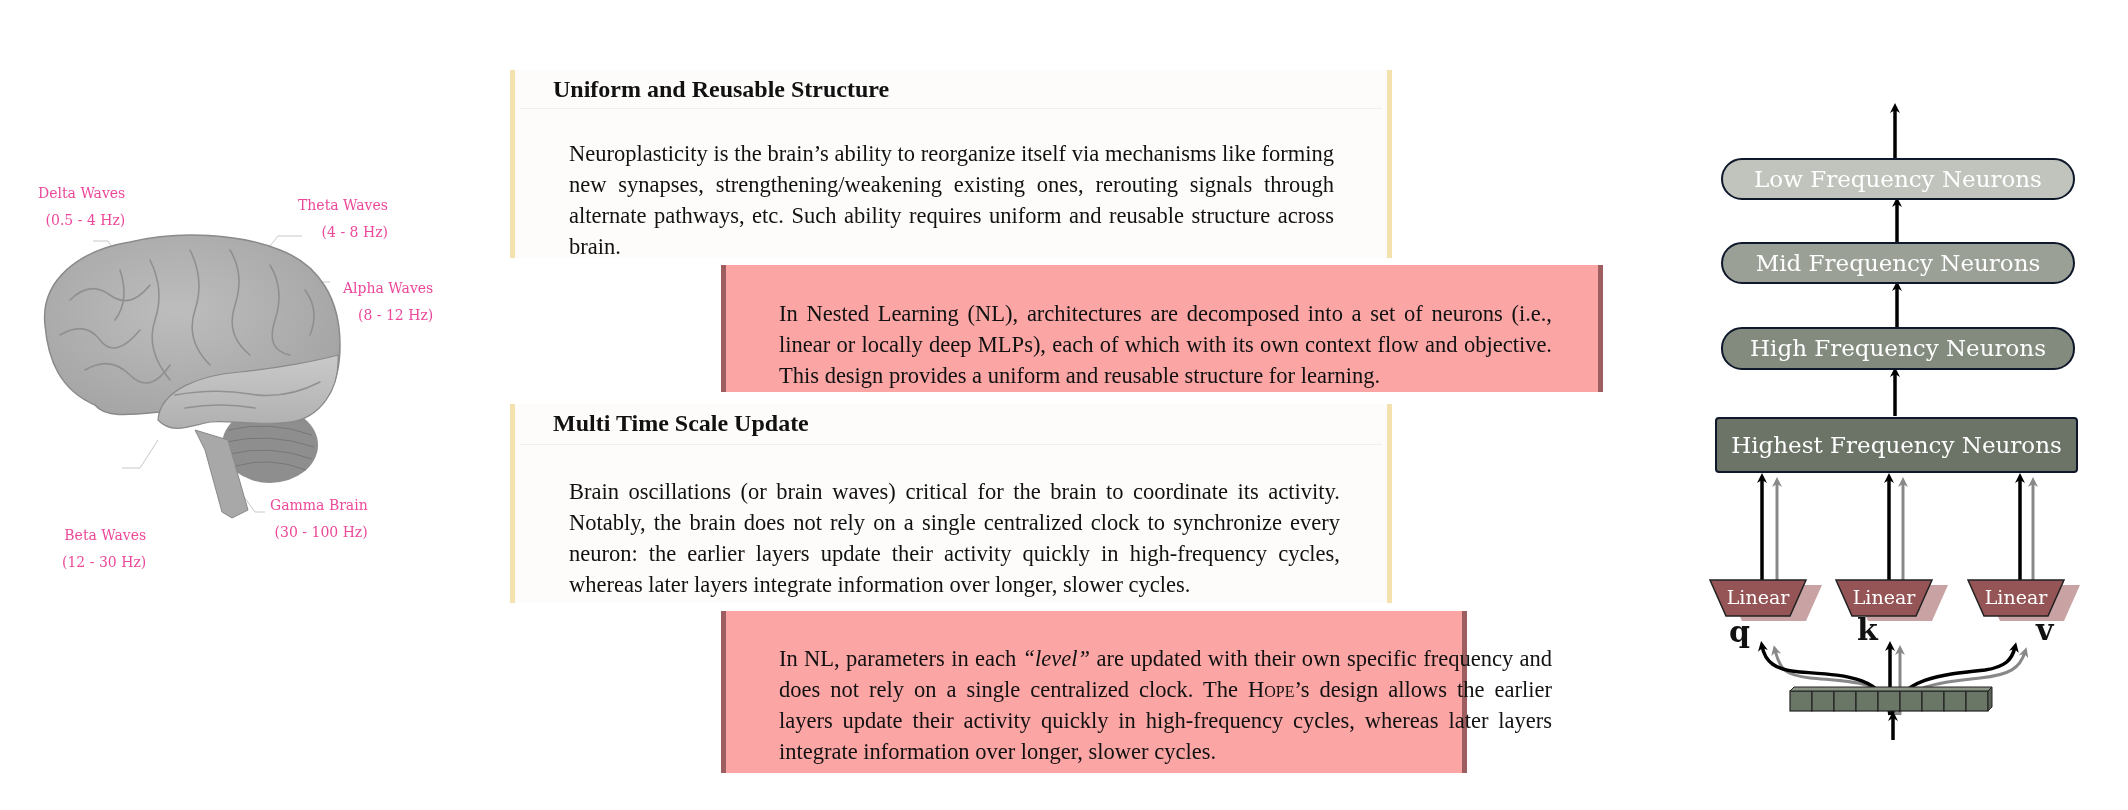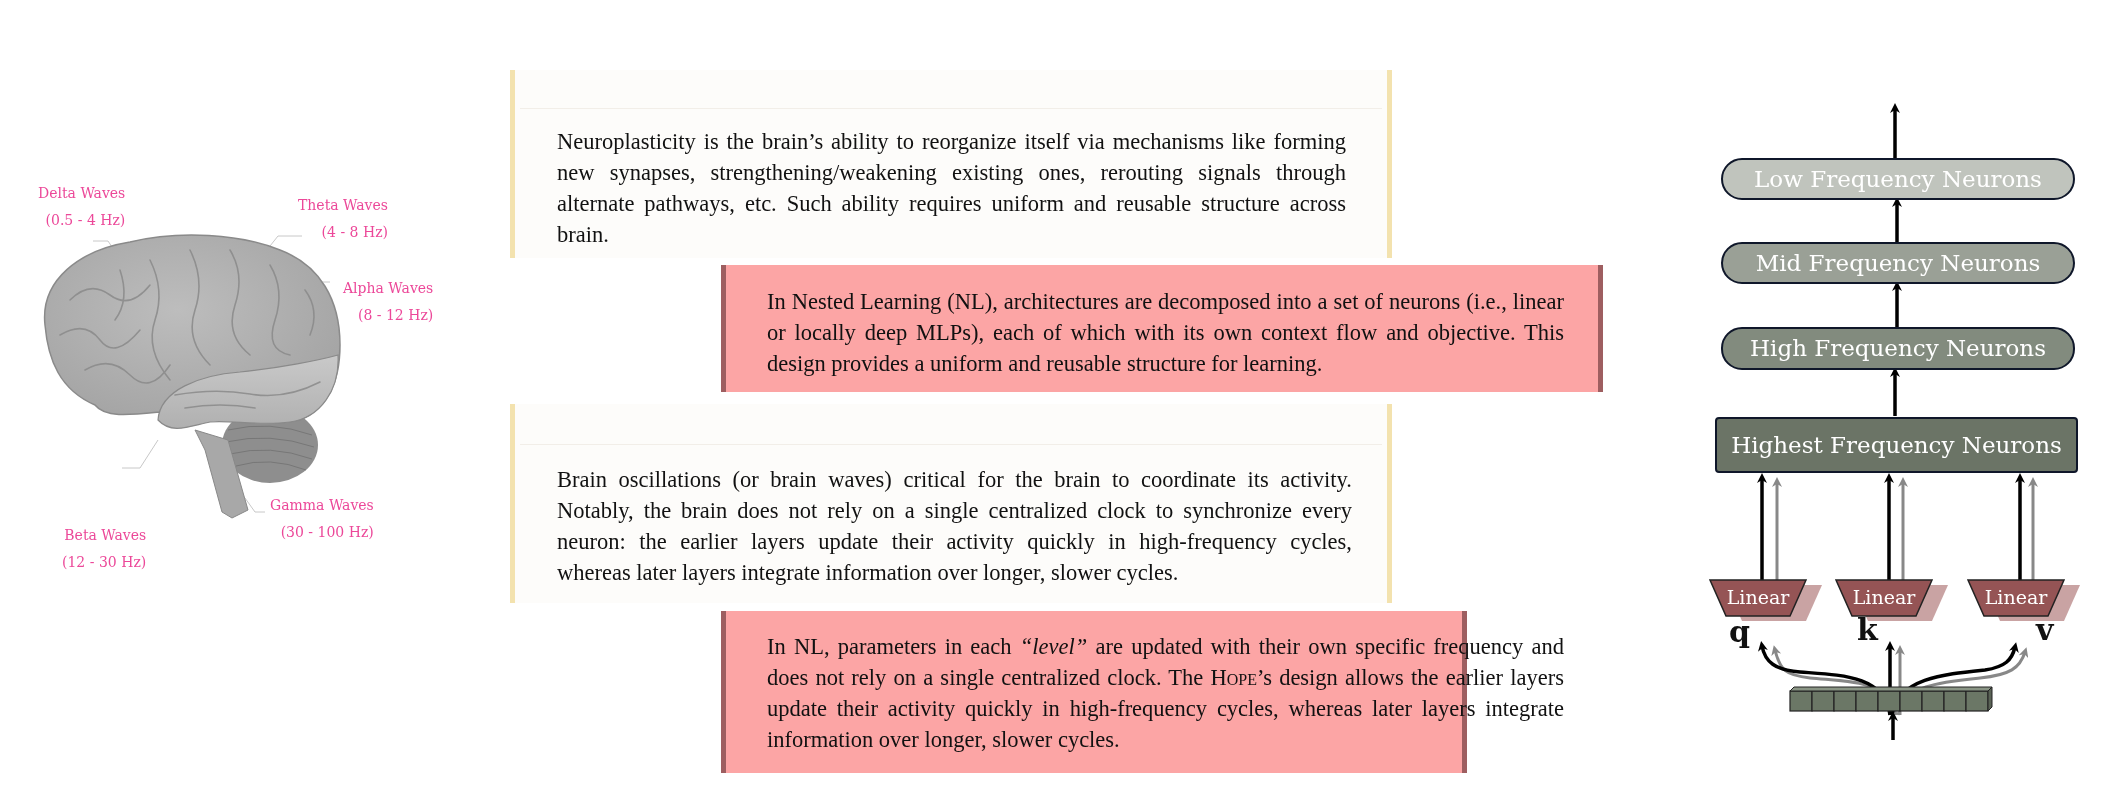--- a/index.html
+++ b/index.html
@@ -11,21 +11,21 @@
   #brain-svg { position:absolute; left:0; top:150px; }
   .wave-label { position:absolute; font-family:"DejaVu Serif", serif; font-size:14px; line-height:27px; text-align:right; color:#ec4899; white-space:nowrap; }
 
   
   .box { position:absolute; box-sizing:border-box; }
   .box-yellow { background:#fdfcfa; border-left:5px solid #f3e2ae; border-right:5px solid #f3e2ae; }
   .box-red { background:#fca5a5; border-left:5px solid #9e5e60; border-right:5px solid #9e5e60; }
   .box-title { position:absolute; left:38px; font-weight:bold; font-size:24px; }
   .box-divider { position:absolute; left:5px; right:5px; height:1px; background:#f2eee8; }
   .box-body { position:absolute; font-size:22.5px; line-height:31px; text-align:justify; }
-  .box-body p { margin:4px; }
+  .box-body p { margin:16px; }
   .sc { font-variant:small-caps; }
   em { font-style:italic; }
 
   
   .neuron { position:absolute; box-sizing:border-box; border:2px solid #0f172a; color:#fff;
             font-family:"DejaVu Serif", serif; font-size:23px; text-align:center; white-space:nowrap; }
   .qkv { position:absolute; font-family:"DejaVu Serif", serif; font-weight:bold; font-size:30px; color:#111; }
   .linear-label { font-family:"DejaVu Serif", serif; font-size:19px; fill:#fff; }
 </style>
 </head>
@@ -90,38 +90,40 @@
 </div>
 <div class="wave-label" style="left:343px; top:275px;">
   <div>Alpha Waves</div>
   <div>(8 - 12 Hz)</div>
 </div>
 <div class="wave-label" style="left:62px; top:522px;">
   <div>Beta Waves</div>
   <div>(12 - 30 Hz)</div>
 </div>
 <div class="wave-label" style="left:270px; top:492px;">
-  <div>Gamma Waves</div>
+  <div>Gamma Brain</div>
   <div>(30 - 100 Hz)</div>
 </div>
 
 <div class="box box-yellow" style="left:510px; top:70px; width:882px; height:188px;">
+  <div class="box-title" style="top:6px;">Uniform and Reusable Structure</div>
   <div class="box-divider" style="top:38px;"></div>
   <div class="box-body" style="left:38px; top:52px; width:797px;">
     <p>Neuroplasticity is the brain’s ability to reorganize itself via mechanisms like forming new synapses, strengthening/weakening existing ones, rerouting signals through alternate pathways, etc. Such ability requires uniform and reusable structure across brain.</p>
   </div>
 </div>
 
 <div class="box box-red" style="left:721px; top:265px; width:882px; height:127px;">
   <div class="box-body" style="left:37px; top:17px; width:805px;">
     <p>In Nested Learning (NL), architectures are decomposed into a set of neurons (i.e., linear or locally deep MLPs), each of which with its own context flow and objective. This design provides a uniform and reusable structure for learning.</p>
   </div>
 </div>
 
 <div class="box box-yellow" style="left:510px; top:404px; width:882px; height:199px;">
+  <div class="box-title" style="top:6px;">Multi Time Scale Update</div>
   <div class="box-divider" style="top:40px;"></div>
   <div class="box-body" style="left:38px; top:56px; width:803px;">
     <p>Brain oscillations (or brain waves) critical for the brain to coordinate its activity. Notably, the brain does not rely on a single centralized clock to synchronize every neuron: the earlier layers update their activity quickly in high-frequency cycles, whereas later layers integrate information over longer, slower cycles.</p>
   </div>
 </div>
 
 <div class="box box-red" style="left:721px; top:611px; width:746px; height:162px;">
   <div class="box-body" style="left:37px; top:16px; width:805px;">
     <p><span>In NL, parameters in each </span><em>“level”</em><span> are updated with their own specific frequency and does not rely on a single centralized clock. The </span><span class="sc">Hope</span><span>’s design allows the earlier layers update their activity quickly in high-frequency cycles, whereas later layers integrate information over longer, slower cycles.</span></p>
   </div>

